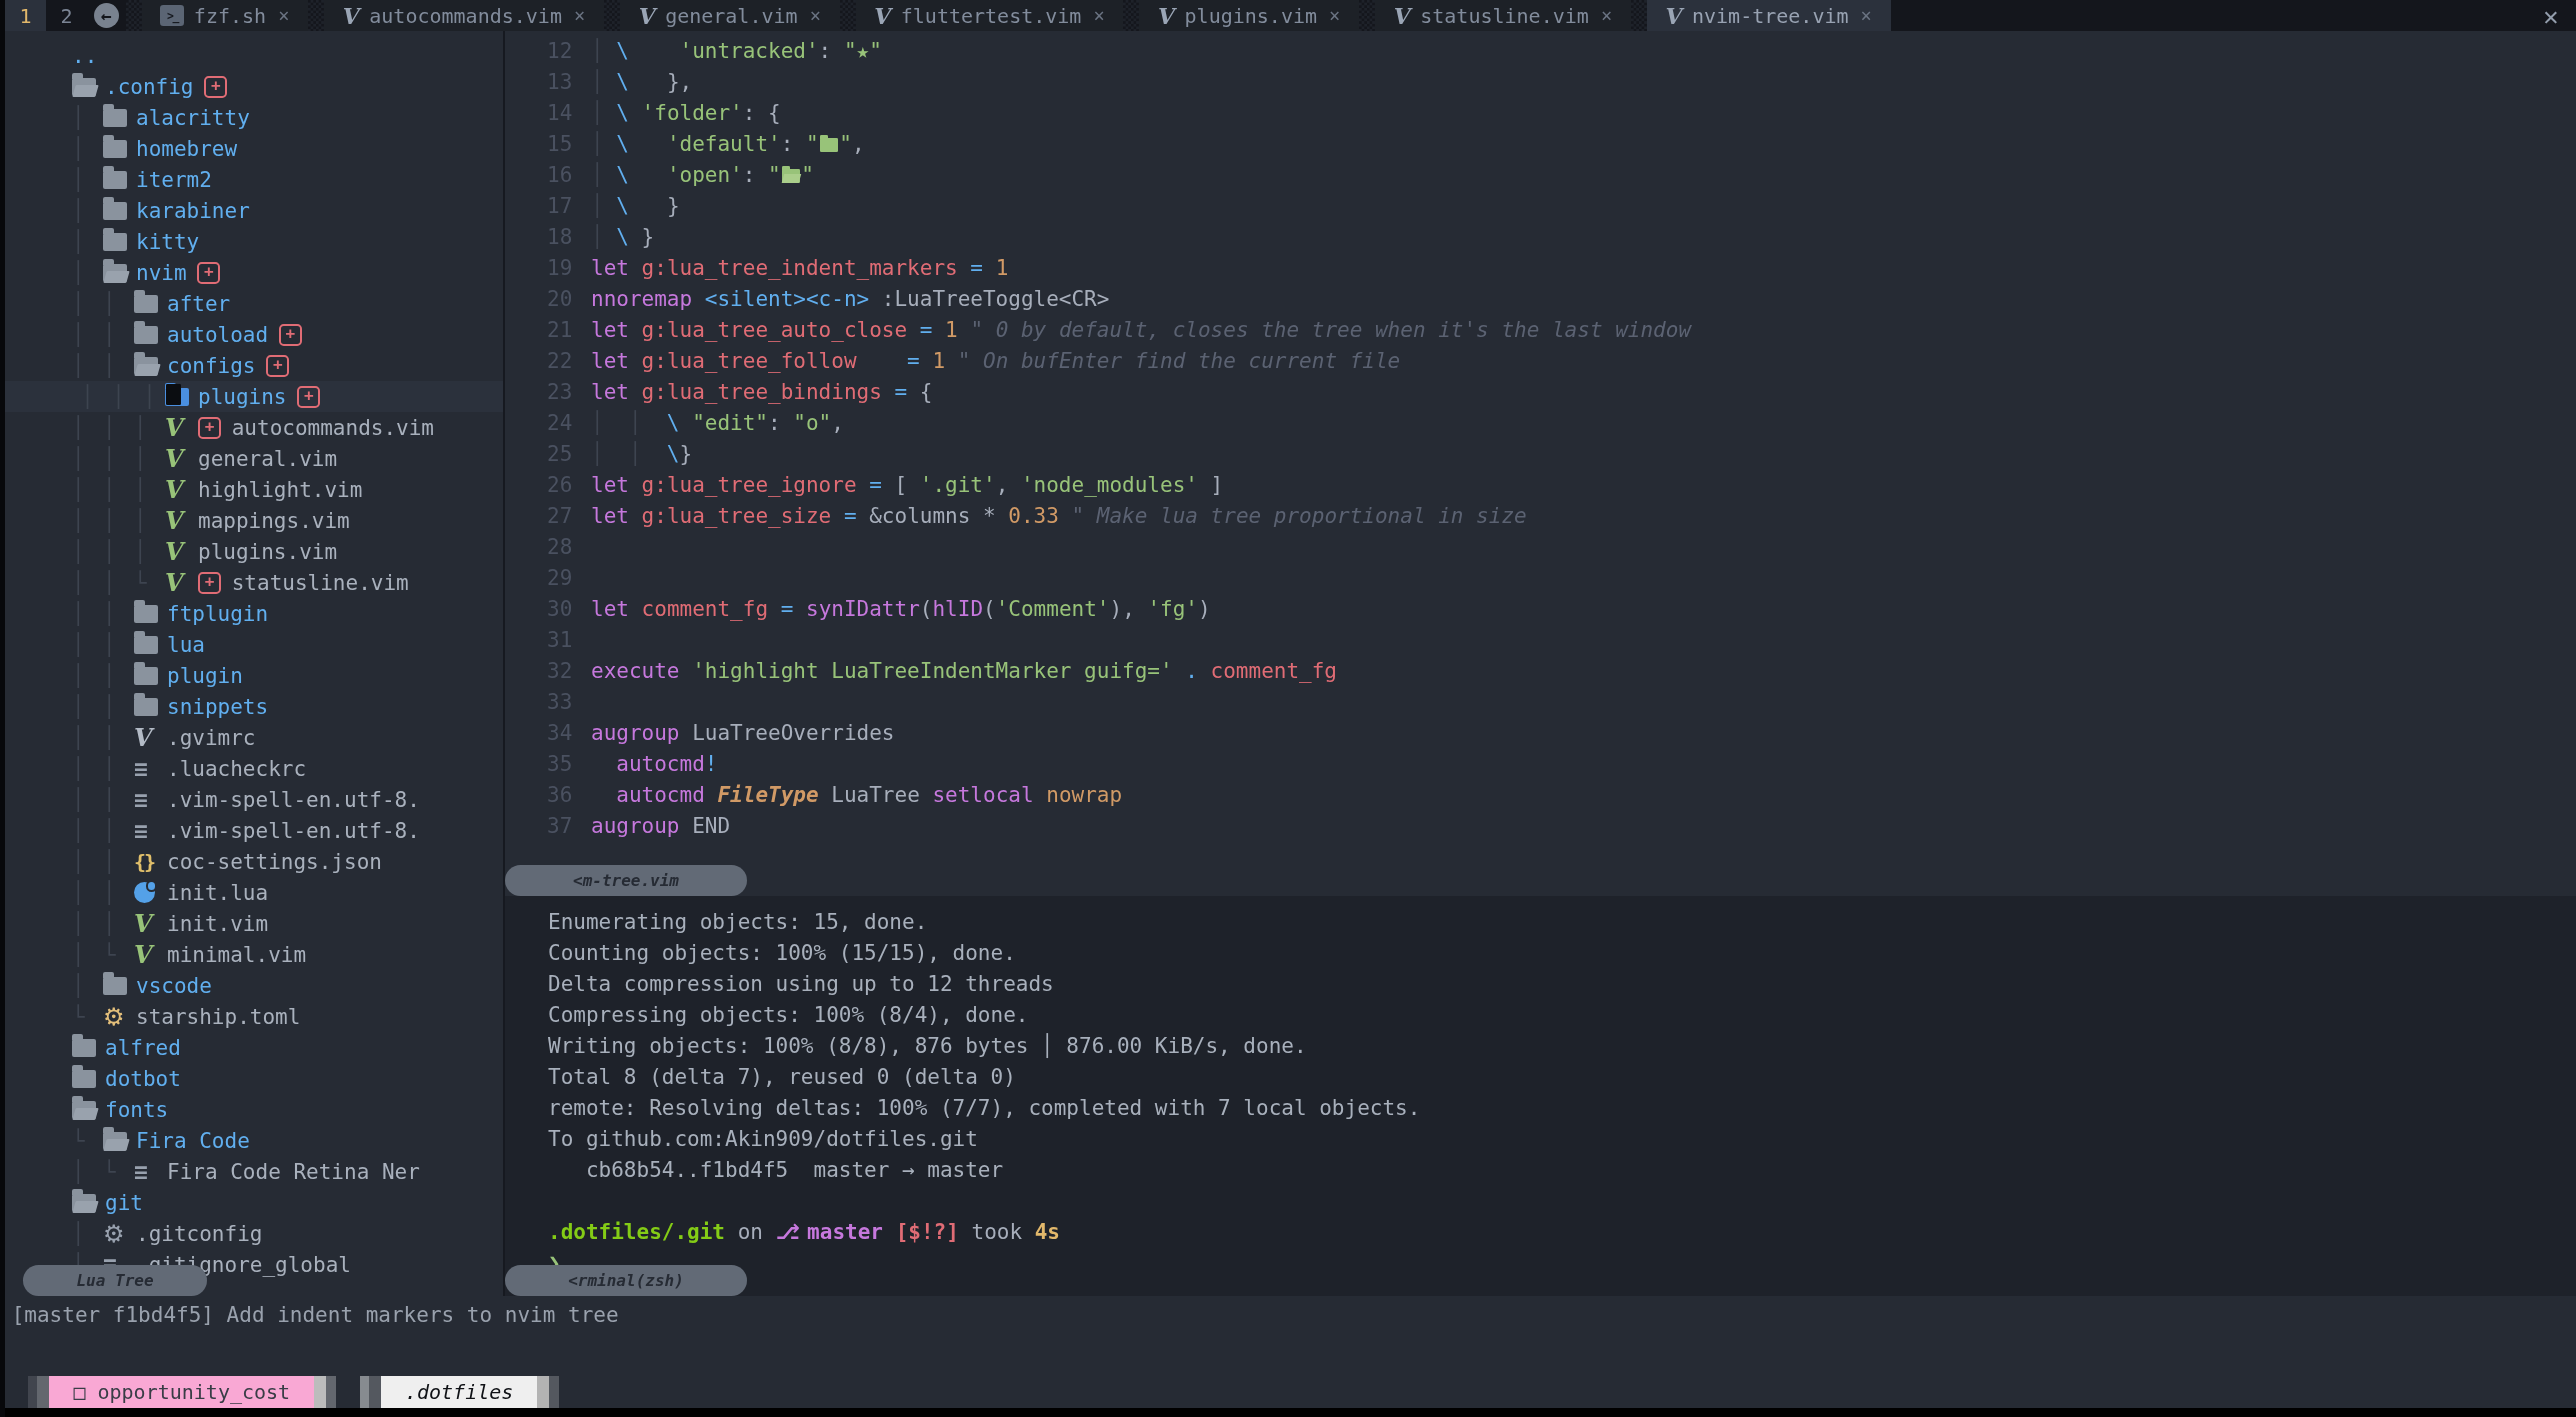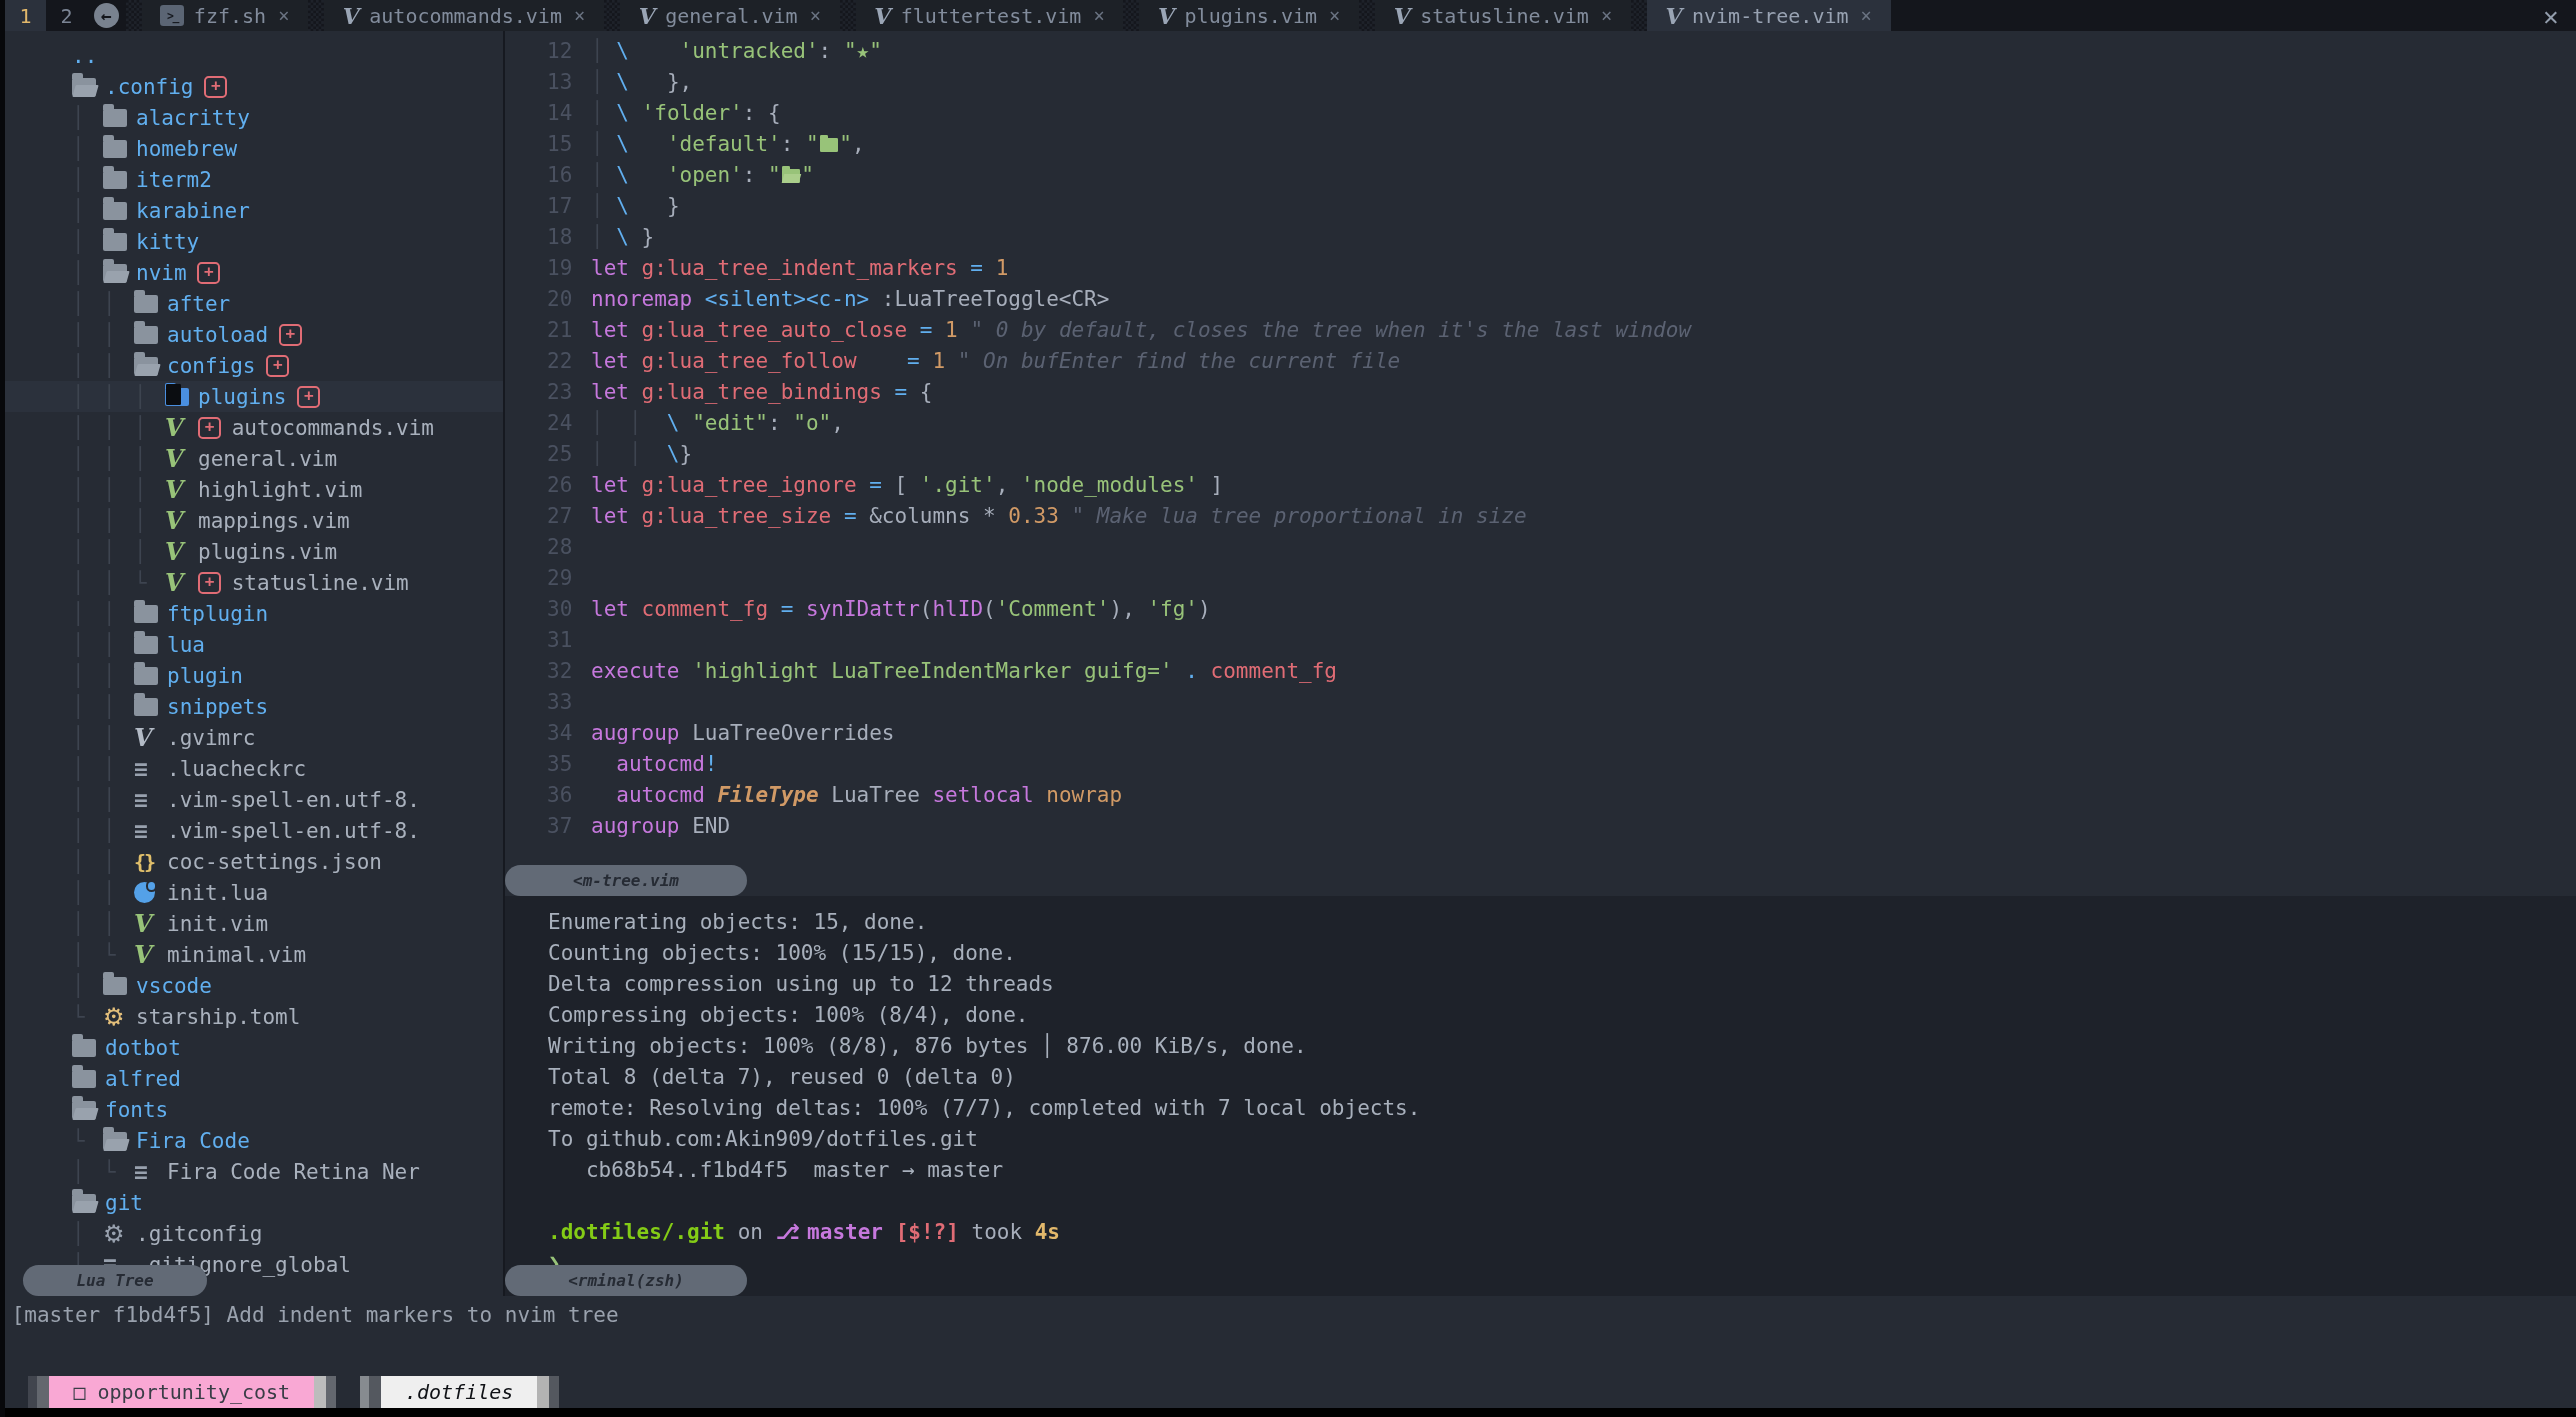--- a/index.html
+++ b/index.html
@@ -31,21 +31,21 @@
   .tab-fill { flex:1; }
   .close-all { align-self:center; color:#939dac; font-size:25.4px; font-weight:bold; margin:0 17.4px; }
   
   .main { flex:none; height:1265px; display:flex; }
   .sidebar { width:498px; flex:none; position:relative; background:#262b34; overflow:hidden;
     padding-top:9.4px; }
   .vdivider { width:2px; flex:none; background:#161920; }
   .rightcol { flex:1; display:flex; flex-direction:column; min-width:0; }
   
   .trow { height:31px; display:flex; align-items:center; padding-left:67px; white-space:pre; }
-  .trow.sel { background:#2b313c; }
+  .trow.sel { background:#2b313c;text-align:center; }
   .tcell { width:31px; flex:none; color:#3d4450; font-size:21px; }
   .ticon { width:33px; flex:none; display:flex; align-items:center; }
   .tname { font-size:21px; color:#a9b1bd; }
   .tname.blue { color:#61afef; }
   .badge { margin:0 0 0 10.7px; border:2px solid #e06c75; border-radius:4.7px; color:#e06c75;
     font-size:16px; line-height:16px; padding:0.7px 4.7px 2px; font-weight:bold; }
   .badge.before { margin:0 10.7px 0 0; }
   
   .ic-folder { width:24px; height:18px; background:#8a939e; border-radius:2px; position:relative; }
   .ic-folder::before { content:""; position:absolute; top:-4.7px; left:0; width:11.4px; height:6px;
@@ -167,22 +167,22 @@
         <div class="trow"><span class="tcell">│</span><span class="tcell">│</span><span class="ticon"><span class="ic-vimfile gray">V</span></span><span class="tname ">.gvimrc</span></div>
         <div class="trow"><span class="tcell">│</span><span class="tcell">│</span><span class="ticon"><span class="ic-file">≡</span></span><span class="tname ">.luacheckrc</span></div>
         <div class="trow"><span class="tcell">│</span><span class="tcell">│</span><span class="ticon"><span class="ic-file">≡</span></span><span class="tname ">.vim-spell-en.utf-8.</span></div>
         <div class="trow"><span class="tcell">│</span><span class="tcell">│</span><span class="ticon"><span class="ic-file">≡</span></span><span class="tname ">.vim-spell-en.utf-8.</span></div>
         <div class="trow"><span class="tcell">│</span><span class="tcell">│</span><span class="ticon"><span class="ic-json">{}</span></span><span class="tname ">coc-settings.json</span></div>
         <div class="trow"><span class="tcell">│</span><span class="tcell">│</span><span class="ticon"><span class="ic-lua"></span></span><span class="tname ">init.lua</span></div>
         <div class="trow"><span class="tcell">│</span><span class="tcell">│</span><span class="ticon"><span class="ic-vimfile">V</span></span><span class="tname ">init.vim</span></div>
         <div class="trow"><span class="tcell">│</span><span class="tcell">└</span><span class="ticon"><span class="ic-vimfile">V</span></span><span class="tname ">minimal.vim</span></div>
         <div class="trow"><span class="tcell">│</span><span class="ticon"><span class="ic-folder"></span></span><span class="tname blue">vscode</span></div>
         <div class="trow"><span class="tcell">└</span><span class="ticon"><span class="ic-gear yellow">⚙</span></span><span class="tname ">starship.toml</span></div>
+        <div class="trow"><span class="ticon"><span class="ic-folder"></span></span><span class="tname blue">alfred</span></div>
         <div class="trow"><span class="ticon"><span class="ic-folder"></span></span><span class="tname blue">dotbot</span></div>
-        <div class="trow"><span class="ticon"><span class="ic-folder"></span></span><span class="tname blue">alfred</span></div>
         <div class="trow"><span class="ticon"><span class="ic-folder open"></span></span><span class="tname blue">fonts</span></div>
         <div class="trow"><span class="tcell">└</span><span class="ticon"><span class="ic-folder open"></span></span><span class="tname blue">Fira Code</span></div>
         <div class="trow"><span class="tcell">│</span><span class="tcell">└</span><span class="ticon"><span class="ic-file">≡</span></span><span class="tname ">Fira Code Retina Ner</span></div>
         <div class="trow"><span class="ticon"><span class="ic-folder open"></span></span><span class="tname blue">git</span></div>
         <div class="trow"><span class="tcell">│</span><span class="ticon"><span class="ic-gear gray">⚙</span></span><span class="tname ">.gitconfig</span></div>
         <div class="trow"><span class="tcell">│</span><span class="ticon"><span class="ic-file">≡</span></span><span class="tname ">.gitignore_global</span></div>
         <div class="pill pill-tree">Lua Tree</div>
     </div>
     <div class="vdivider"></div>
     <div class="rightcol">

